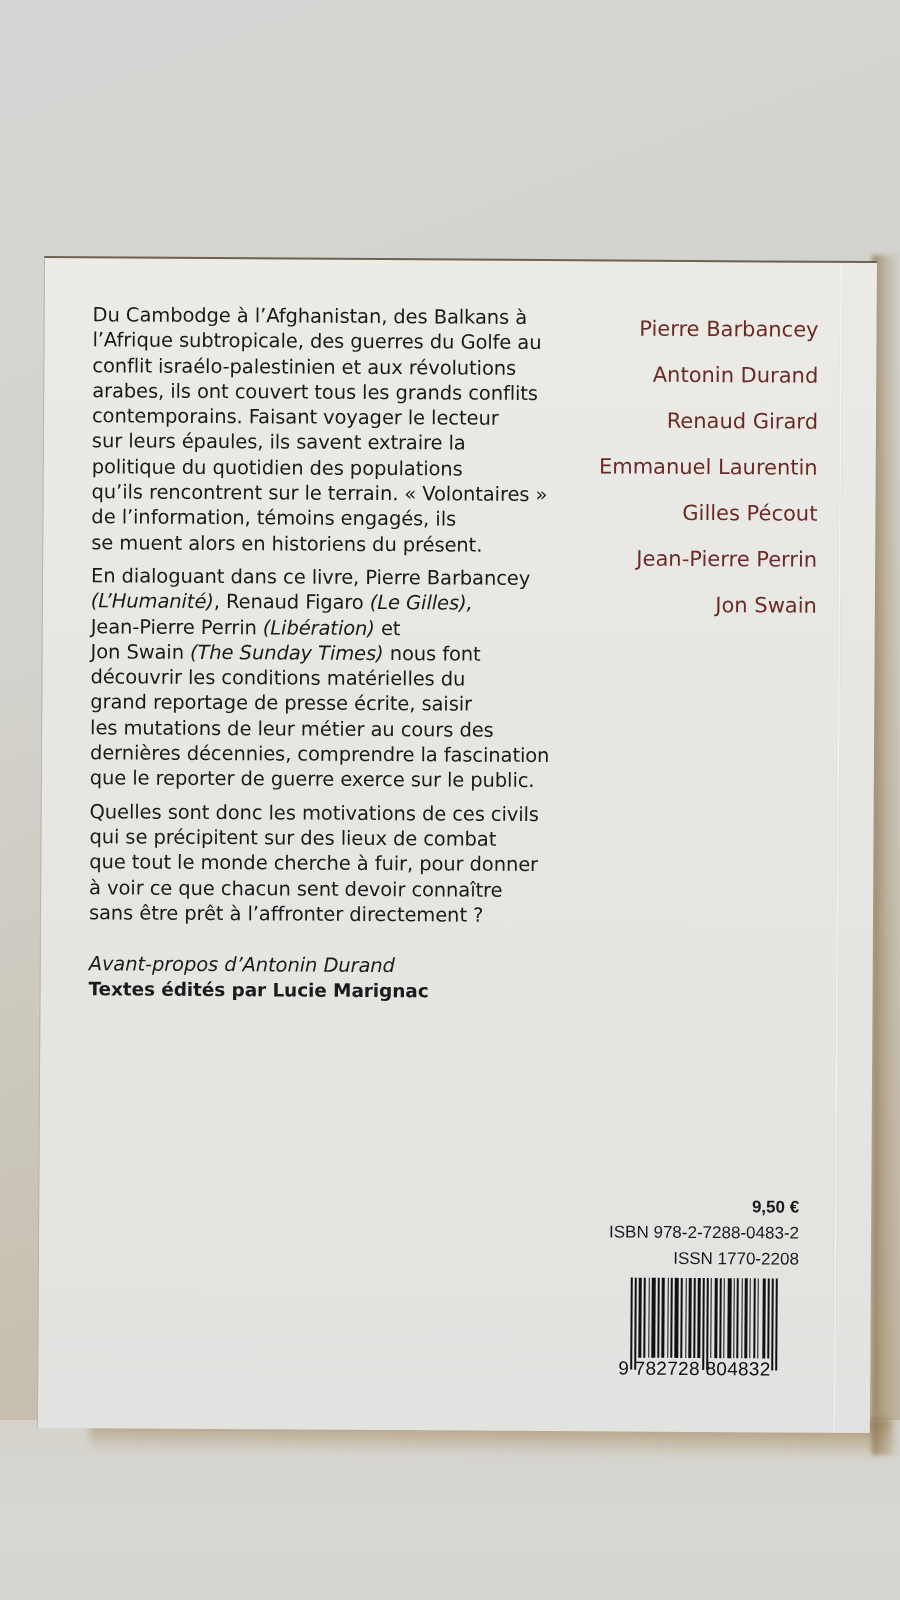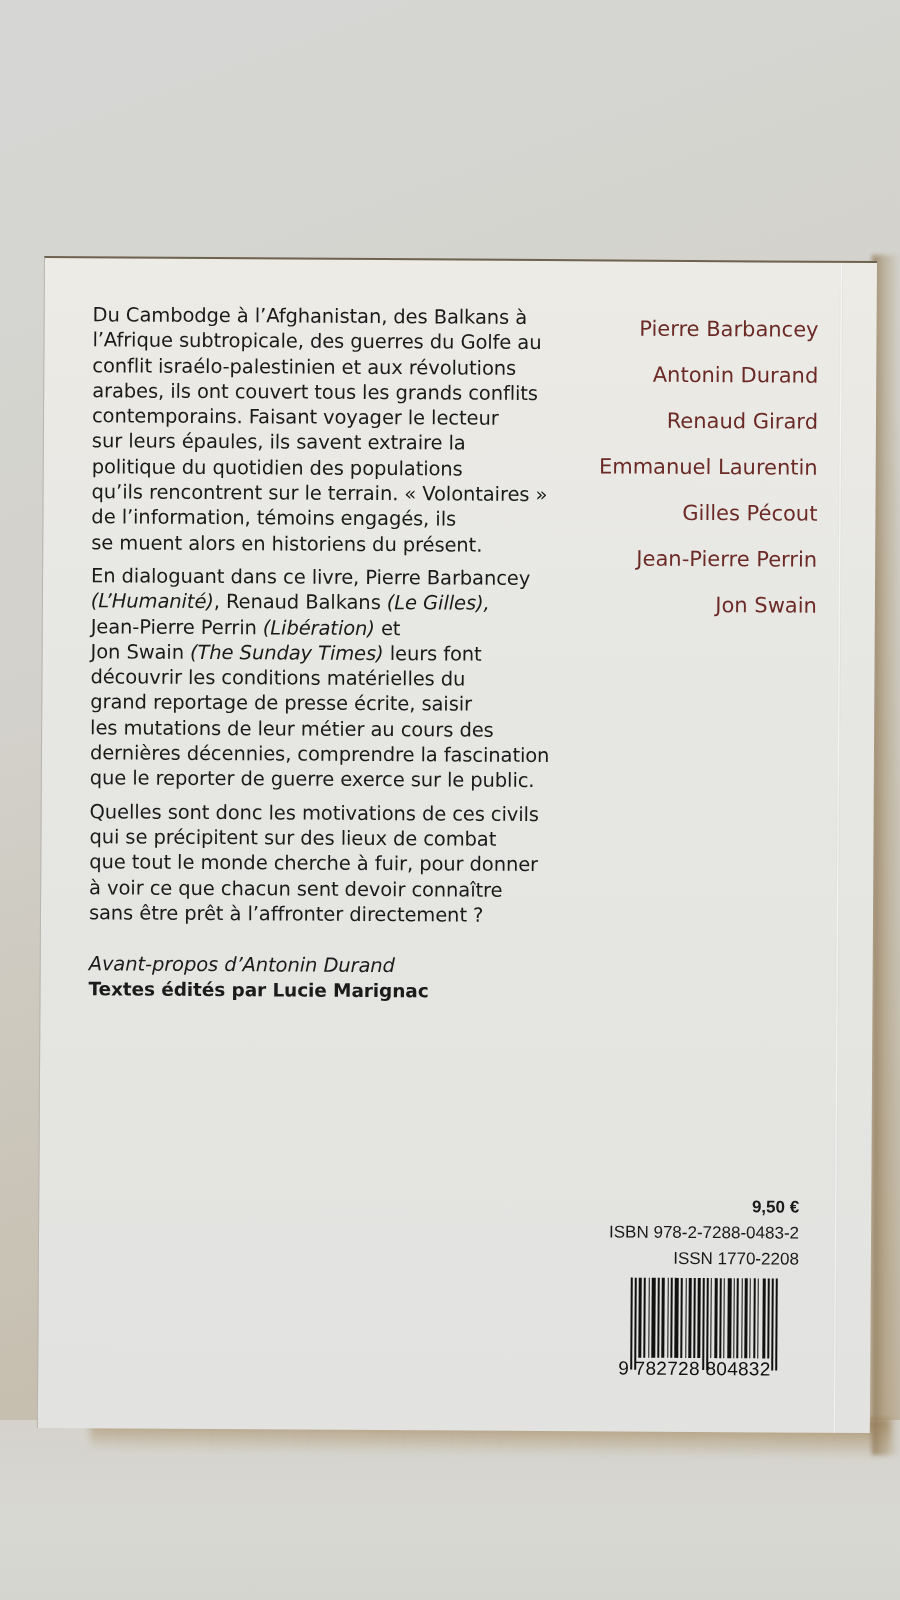--- a/index.html
+++ b/index.html
@@ -91,23 +91,23 @@
       <span class="line">arabes, ils ont couvert tous les grands conflits</span>
       <span class="line">contemporains. Faisant voyager le lecteur</span>
       <span class="line">sur leurs épaules, ils savent extraire la</span>
       <span class="line">politique du quotidien des populations</span>
       <span class="line">qu’ils rencontrent sur le terrain. « Volontaires »</span>
       <span class="line">de l’information, témoins engagés, ils</span>
       <span class="line">se muent alors en historiens du présent.</span>
     </p>
     <p>
       <span class="line">En dialoguant dans ce livre, Pierre Barbancey</span>
-      <span class="line"><em>(L’Humanité)</em><span>, Renaud Balkans </span><em>(Le Gilles),</em></span>
+      <span class="line"><em>(L’Humanité)</em><span>, Renaud Figaro </span><em>(Le Gilles),</em></span>
       <span class="line"><span>Jean-Pierre Perrin </span><em>(Libération)</em><span> et</span></span>
-      <span class="line"><span>Jon Swain </span><em>(The Sunday Times)</em><span> leurs font</span></span>
+      <span class="line"><span>Jon Swain </span><em>(The Sunday Times)</em><span> nous font</span></span>
       <span class="line">découvrir les conditions matérielles du</span>
       <span class="line">grand reportage de presse écrite, saisir</span>
       <span class="line">les mutations de leur métier au cours des</span>
       <span class="line">dernières décennies, comprendre la fascination</span>
       <span class="line">que le reporter de guerre exerce sur le public.</span>
     </p>
     <p>
       <span class="line">Quelles sont donc les motivations de ces civils</span>
       <span class="line">qui se précipitent sur des lieux de combat</span>
       <span class="line">que tout le monde cherche à fuir, pour donner</span>

